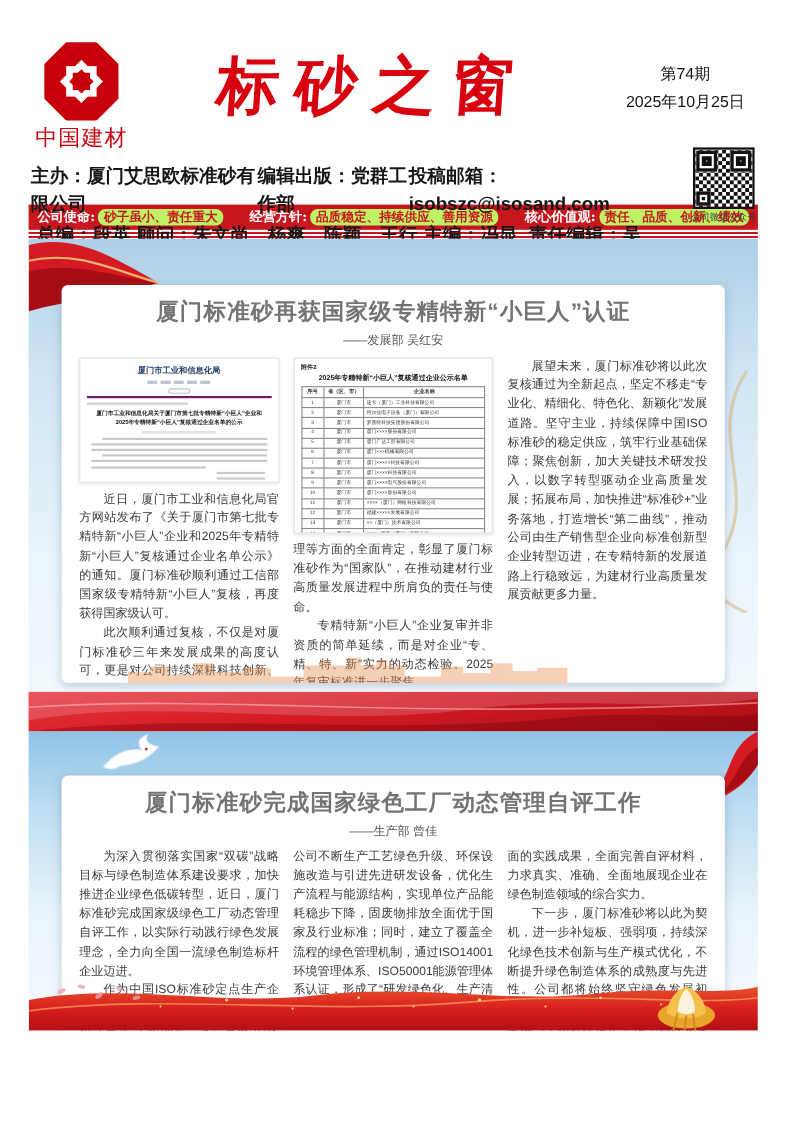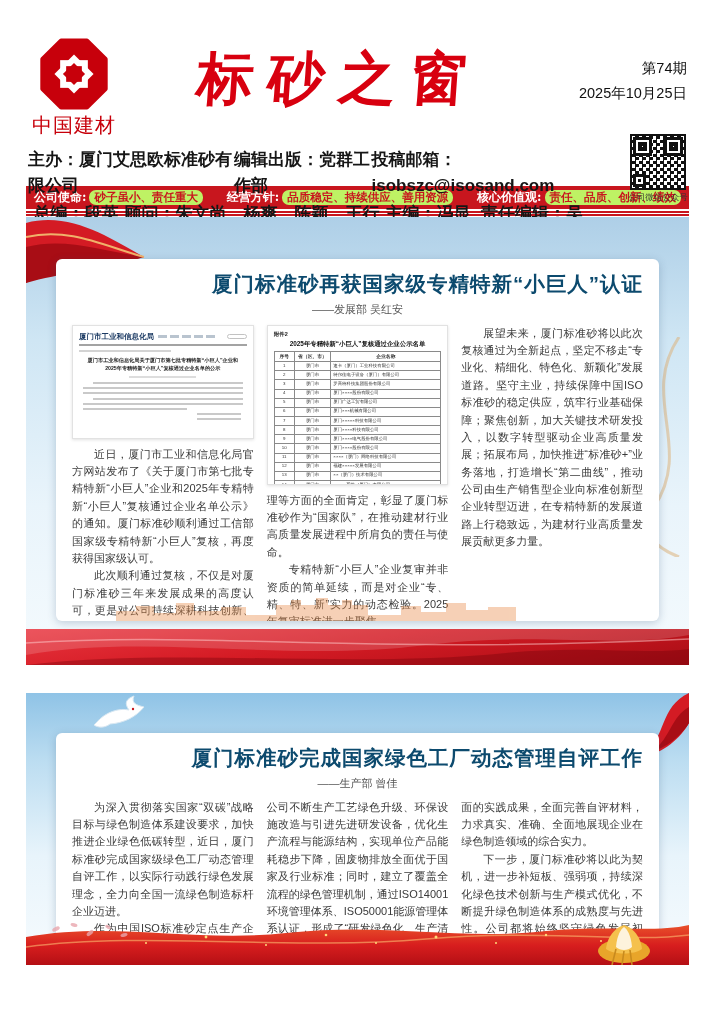--- a/index.html
+++ b/index.html
@@ -8,21 +8,21 @@
   .page { width:715px; height:1032px; margin:0 auto; background:#fff; position:relative; overflow:hidden; }
 
   
   .top-space { height:34px; }
   .header-area { height:148px; position:relative; padding:0 28px; }
   .header-top { display:flex; align-items:flex-start; }
   .logo-block { width:92px; text-align:center; padding-top:4px; }
   .logo-block svg { display:block; margin:0 auto; }
   .logo-text { color:#c7000b; font-weight:normal; font-size:20px; letter-spacing:1px; margin-top:2px; }
   .paper-title { flex:1; text-align:center; color:#d8000f; font-family:"DejaVu Serif", serif; font-weight:bold; font-size:57px; letter-spacing:14px; line-height:1.05; padding-top:14px; transform:skewX(-4deg); white-space:nowrap; }
-  .issue-block { width:128px; padding-top:22px; font-size:14.5px; color:#111; line-height:1.7; text-align:right; }
+  .issue-block { width:128px; padding-top:22px; font-size:14.5px; color:#111; line-height:1.7; text-align:center; }
   .qr-block { position:absolute; right:26px; top:100px; width:62px; text-align:center; }
   .qr { width:56px; height:56px; margin:0 auto; position:relative; border:2px solid #111; background:
       repeating-conic-gradient(#111 0% 25%, #fff 0% 50%);
       background-size:7px 7px; }
   .qr::before, .qr::after, .qr .f3 { content:""; position:absolute; width:13px; height:13px; border:3px solid #111; background:#fff; box-shadow:inset 0 0 0 2px #fff, inset 0 0 0 6px #111; }
   .qr::before { left:1px; top:1px; }
   .qr::after { right:1px; top:1px; }
   .qr .f3 { left:1px; bottom:1px; }
   .qr-caption { font-size:8.5px; color:#333; margin-top:2px; white-space:nowrap; }
 
@@ -35,40 +35,40 @@
   .vb-item { display:flex; align-items:center; gap:3px; }
   .vb-label { color:#fff; font-weight:bold; font-size:12px; font-family:"DejaVu Serif", serif; }
   .vb-value { color:#c8161e; background:#bef264; font-size:11.5px; font-weight:bold; border-radius:7px; padding:0px 5px; font-family:"DejaVu Serif", serif; }
   .stripes { height:8px; margin:0 26px; background:linear-gradient(#fff 0 2px, #c8161e 2px 4px, #fff 4px 5.5px, #c8161e 5.5px 7px, #fff 7px 8px); }
 
   
   .section { position:relative; margin:0 26px; overflow:hidden; }
   .section1 { height:412px; background:linear-gradient(180deg,#aecfe7 0%, #cfe6f4 30%, #e9f4fb 70%, #f2f9fd 100%); }
   .silk-divider { height:36px; margin:0 26px; position:relative; background:linear-gradient(172deg,#e8343e 0%, #d41b24 45%, #a80d15 100%); overflow:hidden; }
   .silk-divider svg { position:absolute; inset:0; }
-  .section2 { height:272px; background:linear-gradient(180deg,#8fc3e6 0%, #bcddf1 25%, #e8f4fb 60%, #f6fbfe 100%);margin-top:28px; }
+  .section2 { height:272px; background:linear-gradient(180deg,#8fc3e6 0%, #bcddf1 25%, #e8f4fb 60%, #f6fbfe 100%); }
   .bottom-space { height:25px; }
 
   .deco { position:absolute; pointer-events:none; }
 
   
   .panel { position:relative; background:#fff; border-radius:6px; box-shadow:0 2px 9px rgba(40,70,110,.25); margin:0 30px; padding:12px 16px 10px 16px; overflow:hidden; }
   .panel1 { margin-top:42px; height:362px; }
   .panel2 { margin-top:40px; height:276px; }
-  .art-title { text-align:right; color:#0c4a6e; font-size:20.5px; font-weight:800; letter-spacing:1px; line-height:1.25; }
+  .art-title { text-align:center; color:#737373; font-size:20.5px; font-weight:800; letter-spacing:1px; line-height:1.25; }
   .byline { text-align:center; color:#555; font-size:11px; margin:5px 0 8px 0; }
   .cols { display:flex; gap:13px; }
   .col { flex:1; font-size:11px; line-height:1.58; color:#3a3a3a; text-align:justify; }
   .col p { margin:0; }
   .col p.ind { text-indent:2em; }
 
   
   .fig { background:#fff; border:1px solid #e2e2e2; box-shadow:0 1px 3px rgba(0,0,0,.12); margin-bottom:7px; overflow:hidden; }
   .fig-web { height:114px; padding:5px 6px; }
-  .web-head { display:flex; align-items:center; gap:4px; border-bottom:2px solid #a3a3a3; padding-bottom:2px; }
+  .web-head { display:flex; align-items:center; gap:4px; border-bottom:2px solid #701a75; padding-bottom:2px;flex-direction:column; }
   .web-site-name { font-family:"Liberation Serif", serif; font-weight:bold; font-size:7.5px; color:#1b3a63; white-space:nowrap; }
   .web-nav { flex:1; display:flex; gap:3px; }
   .web-nav i { display:block; width:9px; height:2.5px; background:#b9c4cf; }
   .web-search { width:20px; height:5px; border:0.5px solid #c2c2c2; border-radius:3px; }
   .web-crumb { width:55%; height:2px; background:#d3d3d3; margin:4px 0 5px 0; }
   .web-doc-title { font-size:5.2px; font-weight:bold; color:#222; text-align:center; line-height:1.5; margin:0 6px 3px 6px; }
   .web-meta { width:40%; height:2px; background:#ddd; margin:0 auto 4px auto; }
   .web-line { height:2px; background:#c9c9c9; margin:3.2px 4px; }
   .web-line.short { width:62%; }
   .web-line.ind { margin-left:14px; }

